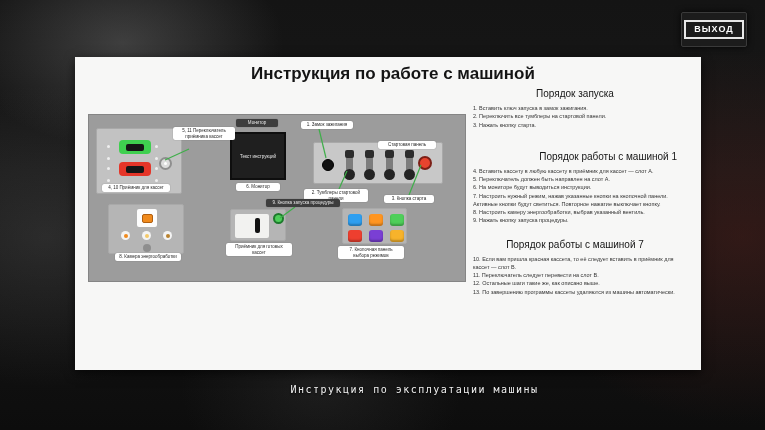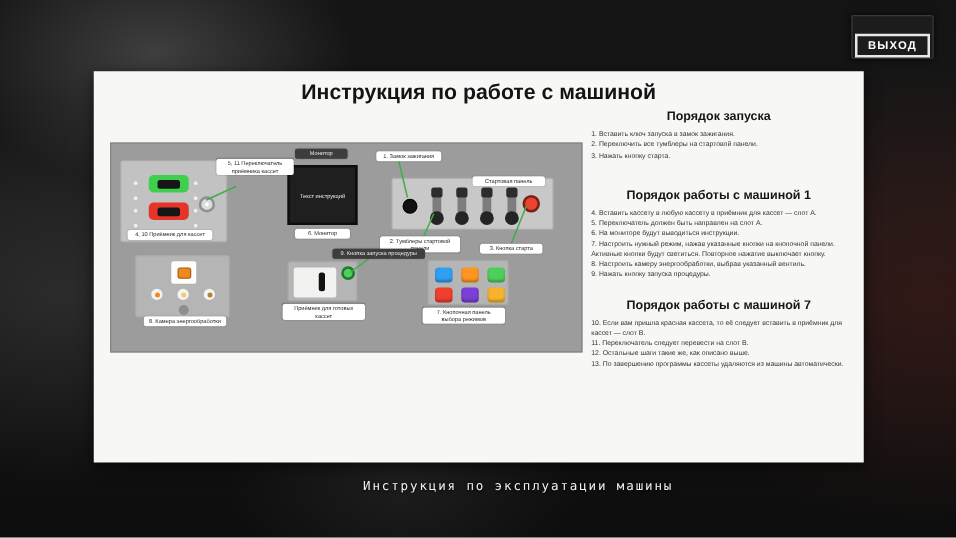--- a/index.html
+++ b/index.html
@@ -10,31 +10,31 @@
       radial-gradient(230px 150px at 16% 10%, rgba(125,125,125,.40), transparent 70%),
       radial-gradient(260px 210px at 6% 55%, rgba(95,95,95,.30), transparent 72%),
       radial-gradient(200px 160px at 42% 90%, rgba(80,80,80,.22), transparent 70%),
       radial-gradient(320px 260px at 97% 55%, rgba(72,28,24,.55), transparent 72%),
       linear-gradient(180deg,#141414 0%,#181818 40%,#0d0d0d 100%);
   }
   
   .exit-btn{
     position:absolute; right:18px; top:12px; width:64px; height:33px;
     background:#1c1c1c; border:1px solid #3a3a3a; border-radius:2px;
-    display:flex; align-items:flex-end; justify-content:center; cursor:pointer;
+    display:flex; align-items:center; justify-content:center; cursor:pointer;
     box-shadow:0 0 6px rgba(0,0,0,.8);
   }
   .exit-inner{
     border:2px solid #e8e8e8; padding:3px 8px; color:#fff; font-weight:bold;
     font-size:9px; letter-spacing:1px; line-height:1;
   }
   
   .panel{
     position:absolute; left:75px; top:57px; width:616px; height:313px;
-    background:#f7f7f6; box-shadow:0 3px 10px rgba(0,0,0,.65);
+    background:#f7f7f6; box-shadow:0 3px 10px rgba(0,0,0,.65);padding-left:10px;
   }
   .panel-title{
     margin:0; padding-top:7px; text-align:center;
     font-size:17px; font-weight:bold; color:#141414;
   }
   .diagram-title{
     position:absolute; left:13px; top:40px; width:378px; text-align:center;
     font-size:10.5px; color:#1c1c1c;
   }
   
@@ -76,21 +76,21 @@
   .gray-dot{position:absolute;width:8px;height:8px;border-radius:50%;background:#8e8e8e;}
   
   .out-white{position:absolute;left:4px;top:4px;width:34px;height:24px;background:#f2f2f0;border-radius:2px;}
   .out-slot{position:absolute;left:20px;top:4px;width:5px;height:15px;background:#121212;border-radius:2px;}
   .green-btn{position:absolute;width:11px;height:11px;border-radius:50%;border:2px solid #1d7a2c;}
   
   .mode-grid{position:absolute;left:5px;top:5px;display:grid;grid-template-columns:repeat(3,14px);grid-auto-rows:12px;gap:4px 7px;}
   .mode-btn{width:14px;height:12px;border-radius:3px;box-shadow:inset 0 -2px 2px rgba(0,0,0,.25);}
   
   .rightcol{position:absolute;left:398px;top:31px;width:204px;color:#222;}
-  .sec-h{font-size:10px;font-weight:bold;text-align:center;margin:9px 0 5px 0;color:#151515;}
+  .sec-h{font-size:10px;font-weight:normal;text-align:center;margin:9px 0 5px 0;color:#151515;}
   .sec-h:first-child{margin-top:0;}
   .sec-item{font-size:5.5px;line-height:1.5;color:#333;}
   
   .caption{
     position:absolute;left:0;top:384px;width:765px;text-align:center;
     color:#f1f1f1;font-family:"DejaVu Sans Mono",monospace;font-weight:normal;
     font-size:10px;letter-spacing:1.5px;text-shadow:0 1px 2px #000;margin-left:32px;
   }
 </style>
 </head>
@@ -200,21 +200,21 @@
       <line class="arrow" x1="206" y1="92" x2="191" y2="103"></line>
     </svg>
   </div>
 
   <div class="rightcol">
     <div class="sec-h">Порядок запуска</div>
     <div class="sec-item">1. Вставить ключ запуска в замок зажигания.</div>
     <div class="sec-item">2. Переключить все тумблеры на стартовой панели.</div>
     <div class="sec-item">3. Нажать кнопку старта.</div>
 
-    <div class="sec-h" style="margin-top:22px;">Порядок работы с машиной 1</div>
+    <div class="sec-h" style="margin-top:22px;text-align:right;">Порядок работы с машиной 1</div>
     <div class="sec-item">4. Вставить кассету в любую кассету в приёмник для кассет — слот А.</div>
     <div class="sec-item">5. Переключатель должен быть направлен на слот А.</div>
     <div class="sec-item">6. На мониторе будут выводиться инструкции.</div>
     <div class="sec-item">7. Настроить нужный режим, нажав указанные кнопки на кнопочной панели. Активные кнопки будут светиться. Повторное нажатие выключает кнопку.</div>
     <div class="sec-item">8. Настроить камеру энергообработки, выбрав указанный вентиль.</div>
     <div class="sec-item">9. Нажать кнопку запуска процедуры.</div>
 
     <div class="sec-h" style="margin-top:14px;">Порядок работы с машиной 7</div>
     <div class="sec-item">10. Если вам пришла красная кассета, то её следует вставить в приёмник для кассет — слот В.</div>
     <div class="sec-item">11. Переключатель следует перевести на слот В.</div>

